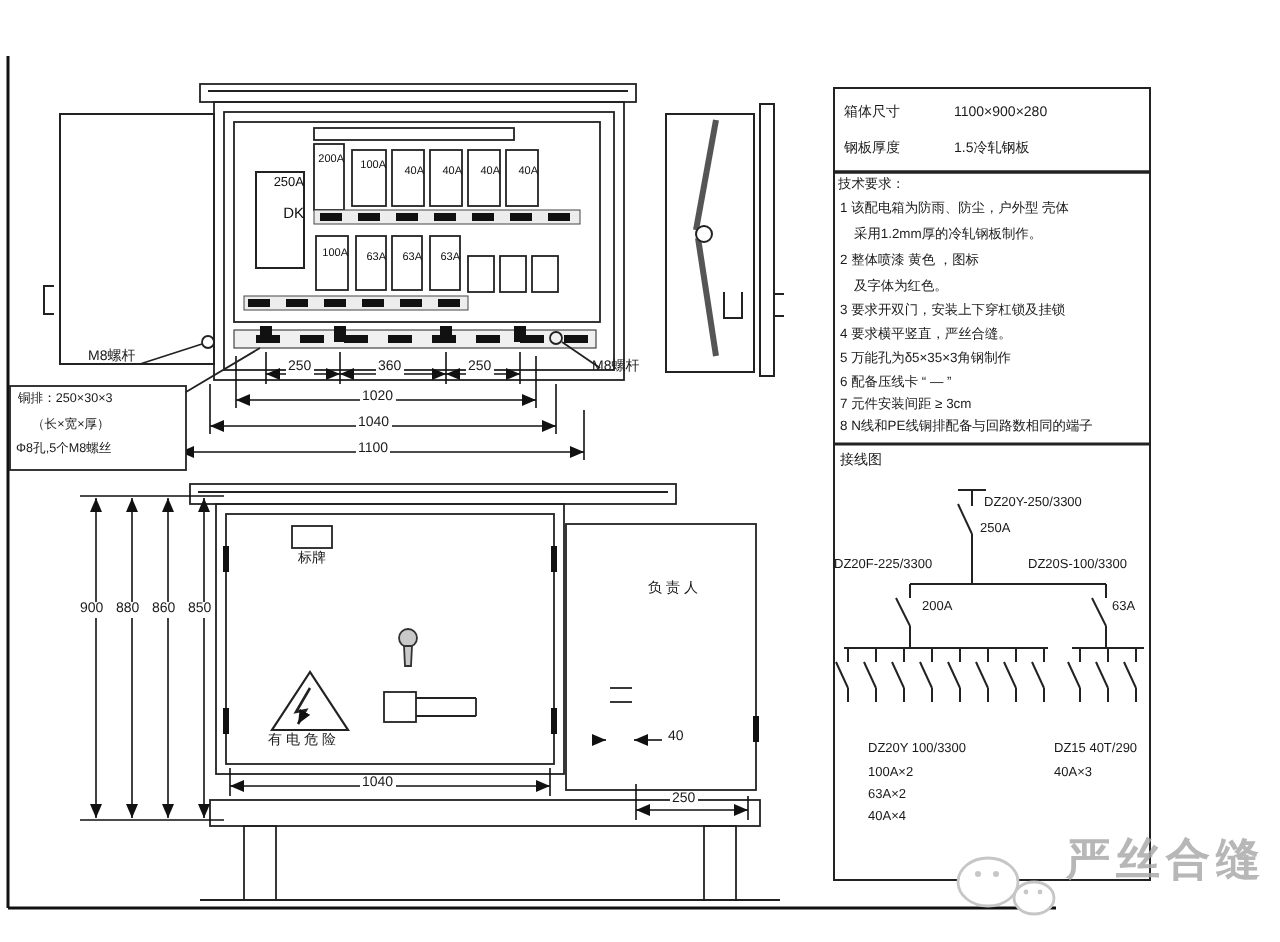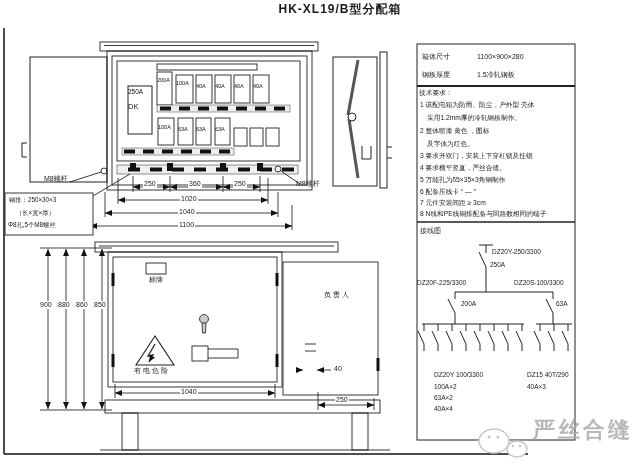--- a/index.html
+++ b/index.html
@@ -2,21 +2,21 @@
 <html><head>
 <meta charset="utf-8">
 <style>
   html,body{margin:0;padding:0;background:#fff;}
   .canvas{position:relative;width:640px;height:471px;background:#ffffff;overflow:hidden;
           font-family:"Liberation Sans","DejaVu Sans",sans-serif;}
   .canvas svg{position:absolute;left:0;top:0;}
   .lbl{position:absolute;color:#1a1a1a;white-space:nowrap;font-size:7px;line-height:8px;}
   .title{font-size:12px;font-weight:bold;width:240px;text-align:center;letter-spacing:1px;}
   .dim{background:#fff;padding:0 1px;font-size:7px;}
-  .bk{font-size:5.5px;line-height:6px;text-align:left;word-break:break-all;color:#111;}
+  .bk{font-size:5.5px;line-height:6px;text-align:right;word-break:break-all;color:#111;}
   .tech{font-size:6.7px;line-height:7px;}
   .wir{font-size:6.5px;}
   .note{font-size:6.3px;line-height:7px;}
   .wm{font-size:22px;color:#ababab;letter-spacing:3px;font-weight:bold;opacity:.85;}
 </style>
 </head>
 <body>
 
 <div class="canvas">
 
@@ -280,21 +280,20 @@
     <ellipse cx="517" cy="449" rx="10" ry="8"></ellipse>
     <g fill="#c6c6c6" stroke="none">
       <circle cx="489" cy="437" r="1.5"></circle>
           <circle cx="498" cy="437" r="1.5"></circle>
       <circle cx="513" cy="446" r="1.2"></circle>
           <circle cx="520" cy="446" r="1.2"></circle>
     </g>
   </g>
 </svg>
 
-<div class="lbl title" style="left:220px;top:5px;">HK-XL19/B型分配箱</div>
 
 <div class="lbl bk" style="left:128px;top:89px;width:24px;font-size:6.5px;">250A</div>
 <div class="lbl bk" style="left:128px;top:104px;width:24px;font-size:7.5px;">DK</div>
 <div class="lbl bk" style="left:157px;top:77px;width:15px;">200A</div>
 <div class="lbl bk" style="left:176px;top:80px;width:17px;">100A</div>
 <div class="lbl bk" style="left:196px;top:83px;width:16px;">40A</div>
 <div class="lbl bk" style="left:215px;top:83px;width:16px;">40A</div>
 <div class="lbl bk" style="left:234px;top:83px;width:16px;">40A</div>
 <div class="lbl bk" style="left:253px;top:83px;width:16px;">40A</div>
 <div class="lbl bk" style="left:158px;top:124px;width:16px;">100A</div>

